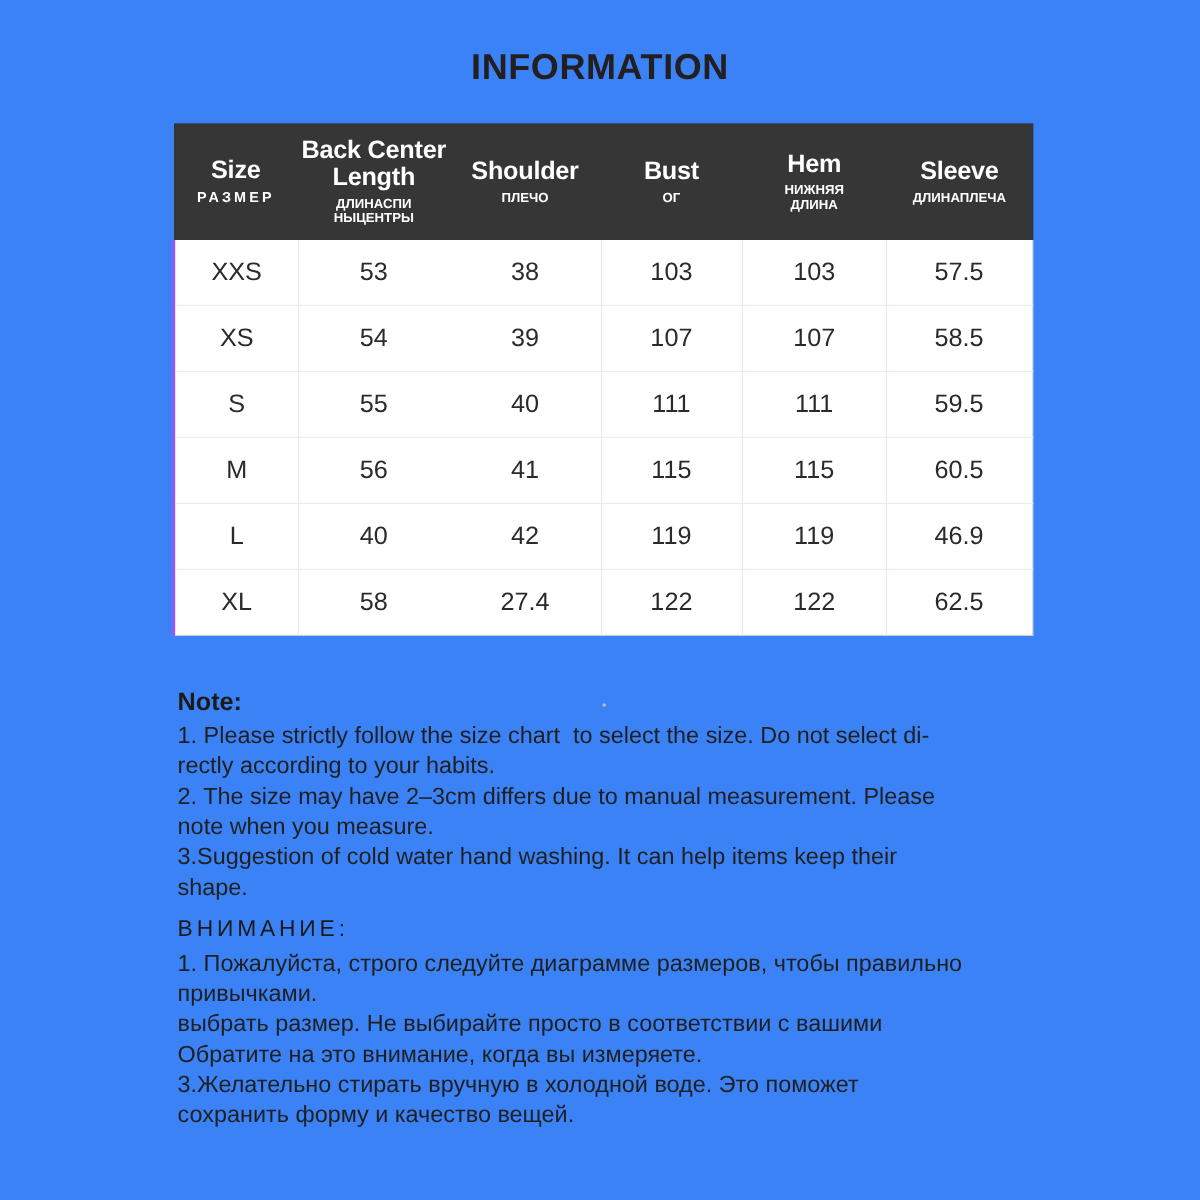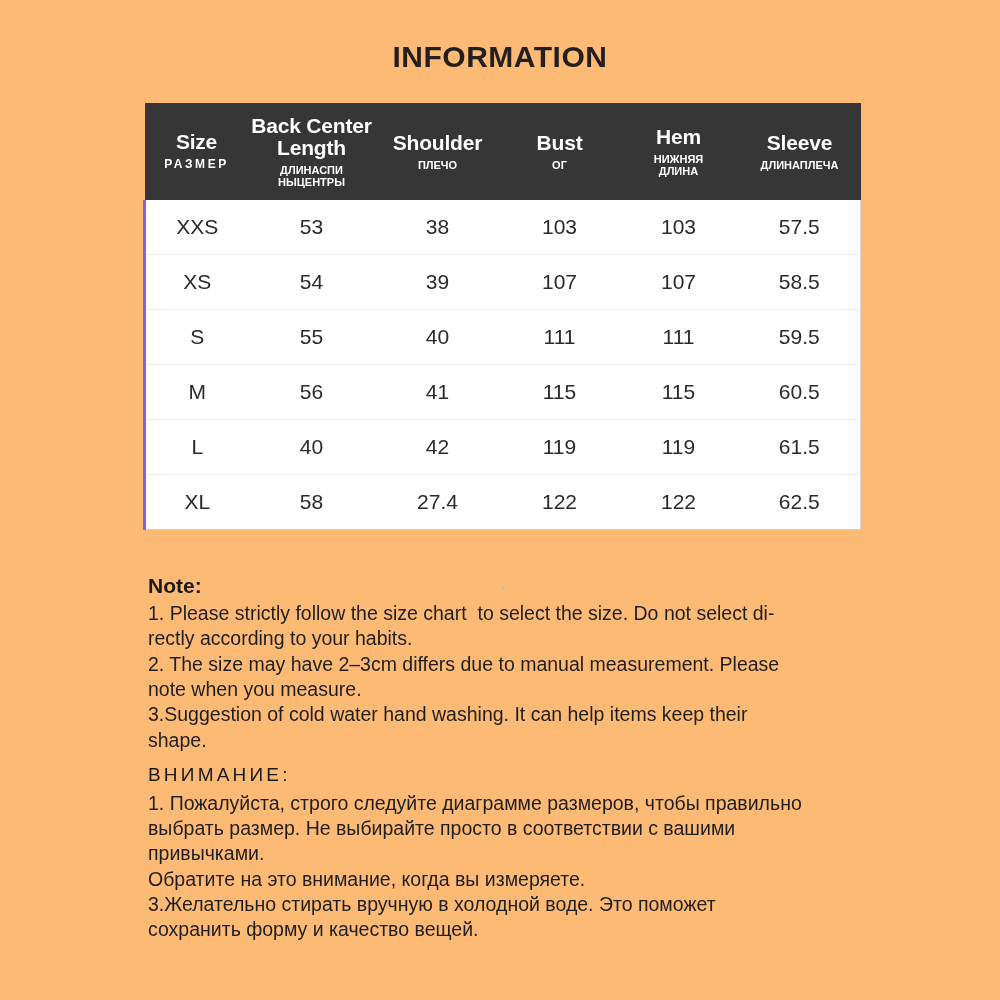--- a/index.html
+++ b/index.html
@@ -12,21 +12,21 @@
     height: 1000px;
     font-family: "Liberation Sans", sans-serif;
     color: #1a1a1a;
     position: relative;
     overflow: hidden;
   }
 
   .page {
     position: absolute;
     inset: 0;
-    background: #fdba74;
+    background: #3b82f6;
   }
 
   
   .title {
     position: absolute;
     left: 0;
     top: 40px;
     width: 1000px;
     text-align: center;
     font-size: 30px;
@@ -243,21 +243,21 @@
           <td>115</td>
           <td>115</td>
           <td class="last-col">60.5</td>
         </tr>
         <tr>
           <td class="first-col">L</td>
           <td>40</td>
           <td>42</td>
           <td>119</td>
           <td>119</td>
-          <td class="last-col">61.5</td>
+          <td class="last-col">46.9</td>
         </tr>
         <tr>
           <td class="first-col">XL</td>
           <td>58</td>
           <td>27.4</td>
           <td>122</td>
           <td>122</td>
           <td class="last-col">62.5</td>
         </tr>
       </tbody>
@@ -272,20 +272,20 @@
     <p class="note-line">rectly according to your habits.</p>
     <p class="note-line">2. The size may have 2–3cm differs due to manual measurement. Please</p>
     <p class="note-line">note when you measure.</p>
     <p class="note-line">3.Suggestion of cold water hand washing. It can help items keep their</p>
     <p class="note-line">shape.</p>
   </div>
 
   <div class="notes-ru">
     <p class="note-heading-ru">ВНИМАНИЕ:</p>
     <p class="note-line">1. Пожалуйста, строго следуйте диаграмме размеров, чтобы правильно</p>
+    <p class="note-line">привычками.</p>
     <p class="note-line">выбрать размер. Не выбирайте просто в соответствии с вашими</p>
-    <p class="note-line">привычками.</p>
     <p class="note-line">Обратите на это внимание, когда вы измеряете.</p>
     <p class="note-line">3.Желательно стирать вручную в холодной воде. Это поможет</p>
     <p class="note-line">сохранить форму и качество вещей.</p>
   </div>
 
 </div>
 
 </body></html>

